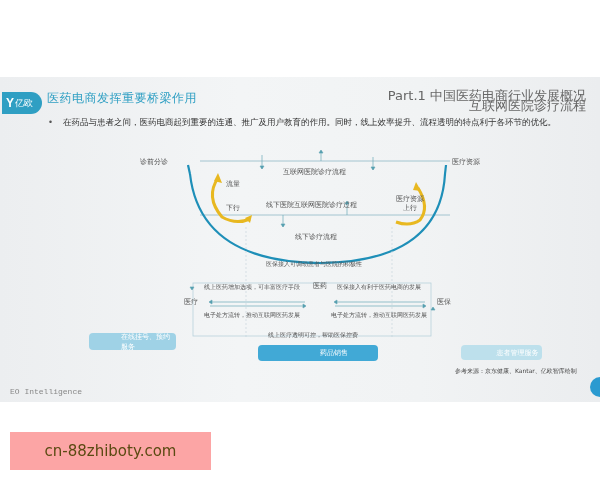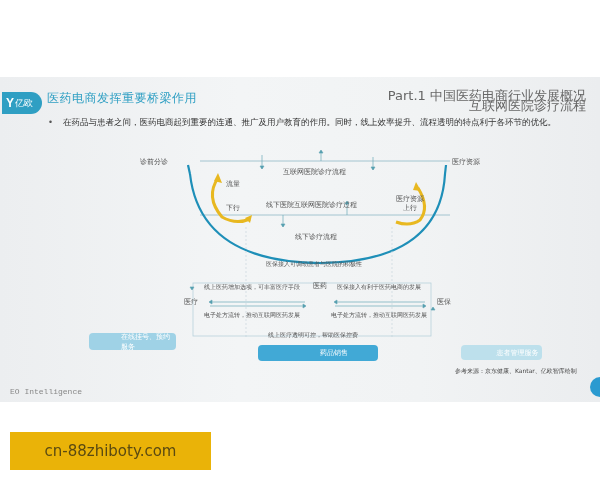--- a/index.html
+++ b/index.html
@@ -15,21 +15,21 @@
   .bullet { position: absolute; left: 48px; top: 40px; font-size: 8.5px; color: #333; }
   .bullet .dot { margin-right: 10px; color: #555; }
   .lbl { position: absolute; font-size: 7px; color: #555; white-space: nowrap; }
   .lbl-sm { position: absolute; font-size: 6px; color: #555; white-space: nowrap; }
   .btn { position: absolute; color: #fff; font-size: 7px; display: flex; align-items: center; justify-content: center; border-radius: 4px; padding-left: 32px; }
   .btn-light { background: #9fd2e6; }
   .btn-dark { background: #41a9d6; }
   .footer { position: absolute; left: 10px; top: 310px; font-size: 8px; color: #888; font-family: Liberation Mono, monospace; }
   .source { position: absolute; left: 455px; top: 290px; font-size: 6px; color: #444; white-space: nowrap; }
   .circle-btn { position: absolute; left: 590px; top: 300px; width: 20px; height: 20px; border-radius: 50%; background: #2a9ad0; }
-  .watermark { position: absolute; left: 10px; top: 432px; width: 201px; height: 38px; background: #eab308;
+  .watermark { position: absolute; left: 10px; top: 432px; width: 201px; height: 38px; background: #fca5a5;
                display: flex; align-items: center; justify-content: center; font-size: 15px; color: #5a4a12; font-family: "DejaVu Sans", sans-serif; }
   svg.diagram { position: absolute; left: 0; top: 0; }
 </style>
 </head>
 <body>
 
 <div class="page">
   <div class="slide">
 
     <div class="logo">

